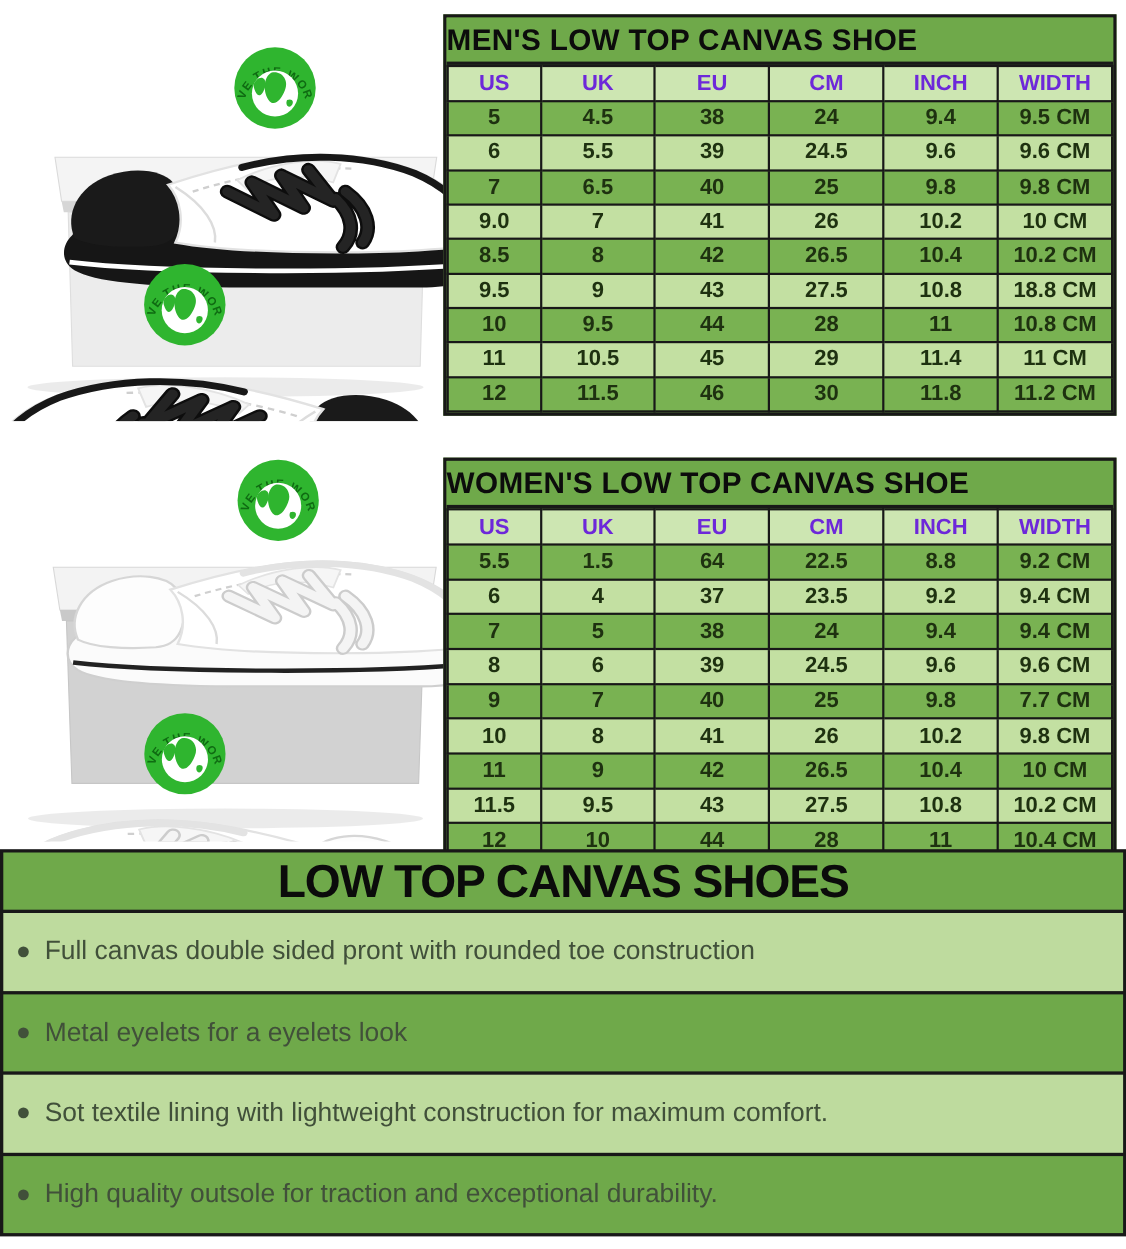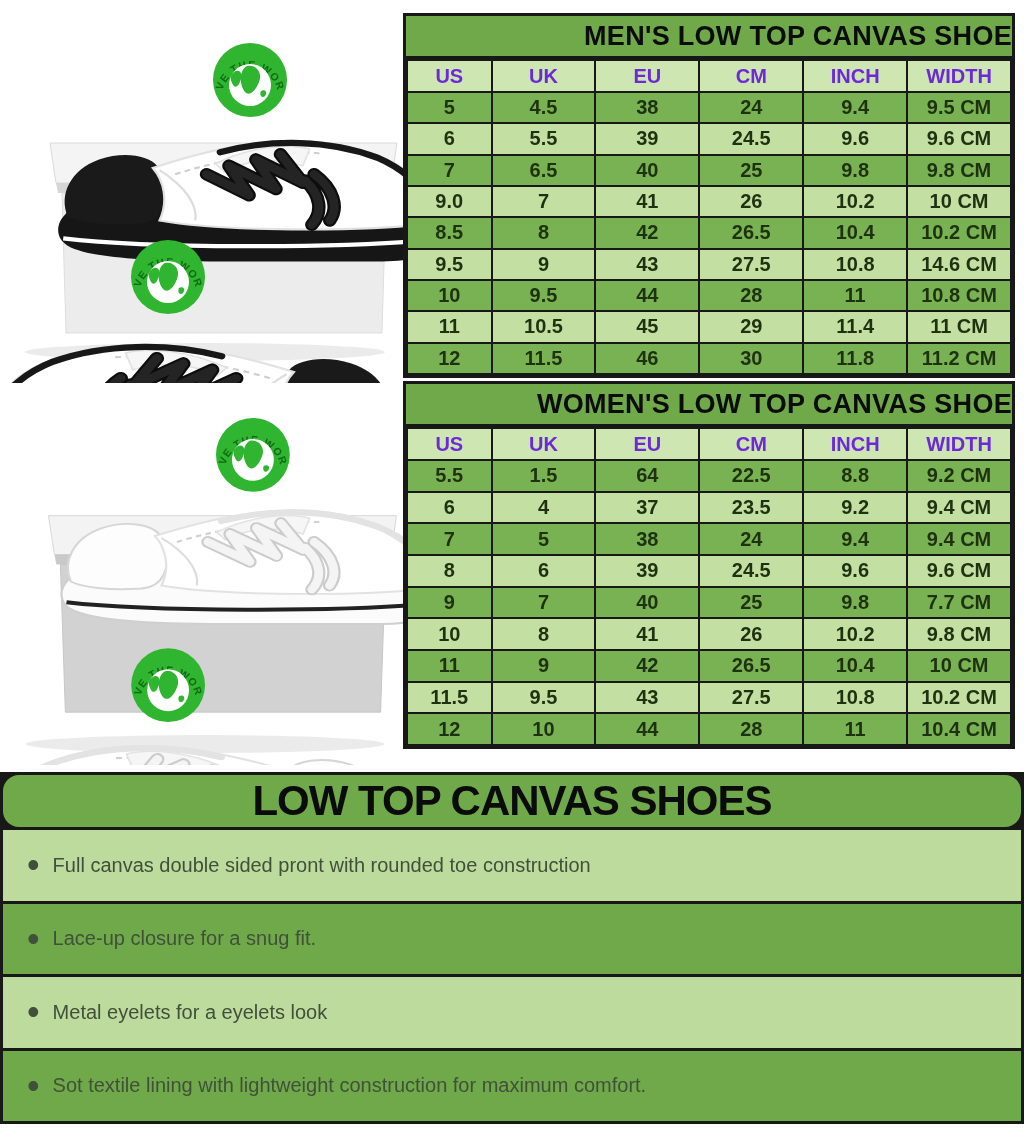--- a/index.html
+++ b/index.html
@@ -24,23 +24,23 @@
 
   
   .size-table{
     width:612px;height:365px;
     border:3px solid var(--border_black,#181818);
     display:flex;flex-direction:column;
     background:var(--row_dark,#79b252);
     box-sizing:border-box;
   }
   .mens{left:403px;top:13px;}
-  .womens{left:403px;top:381px;height:368px;}
+  .womens{left:403px;top:416px;height:368px;}
   .tbl-title{
-    flex:0 0 40px;line-height:40px;text-align:right;
+    flex:0 0 40px;line-height:40px;text-align:left;
     background:var(--band_green,#6fa94a);
     color:#0c0c0c;font-weight:bold;font-size:27px;letter-spacing:.3px;
     border-bottom:3px solid var(--border_black,#181818);
   }
   .size-table table{
     flex:1;width:100%;height:calc(100% - 43px);
     border-collapse:collapse;table-layout:fixed;
   }
   .size-table th,.size-table td{
     border:2px solid var(--border_black,#181818);
@@ -58,30 +58,30 @@
   .features{
     left:0;top:772px;width:1024px;height:352px;
     background:var(--border_black,#181818);
     display:flex;flex-direction:column;
     padding:3px;box-sizing:border-box;gap:3px;
   }
   .features-title{
     flex:0 0 52px;
     background:var(--band_green,#6fa94a);
     color:#0b0b0b;font-weight:bold;font-size:42px;letter-spacing:-1px;
-    display:flex;align-items:center;justify-content:center;border-radius:16px;
+    display:flex;align-items:center;justify-content:center;
   }
   .features-list{
     list-style:none;margin:0;padding:0;
     flex:1;display:flex;flex-direction:column;gap:3px;
   }
   .features-list li{
     flex:1;display:flex;align-items:center;
-    padding-left:24px;
-    font-size:20px;color:var(--feature_text,#41503a);
+    padding-left:12px;
+    font-size:24px;color:var(--feature_text,#41503a);
   }
   .features-list li::before{
     content:"\2022";
     font-size:36px;margin-right:13px;line-height:0;
     color:var(--feature_text,#41503a);
   }
   .features-list li:nth-child(odd){background:var(--feature_light,#bedb9e);}
   .features-list li:nth-child(even){background:var(--band_green,#6fa94a);}
 </style>
 </head>
@@ -222,21 +222,21 @@
             <td>26.5</td>
             <td>10.4</td>
             <td>10.2 CM</td>
           </tr>
           <tr>
             <td>9.5</td>
             <td>9</td>
             <td>43</td>
             <td>27.5</td>
             <td>10.8</td>
-            <td>14.6 CM</td>
+            <td>18.8 CM</td>
           </tr>
           <tr>
             <td>10</td>
             <td>9.5</td>
             <td>44</td>
             <td>28</td>
             <td>11</td>
             <td>10.8 CM</td>
           </tr>
           <tr>
@@ -354,19 +354,19 @@
             <td>10.4 CM</td>
           </tr>
         </tbody>
       </table>
   </div>
 
   <div class="abs features">
     <div class="features-title">LOW TOP CANVAS SHOES</div>
     <ul class="features-list">
         <li>Full canvas double sided pront with rounded toe construction</li>
-        <li>Lace-up closure for a snug fit.</li>
         <li>Metal eyelets for a eyelets look</li>
         <li>Sot textile lining with lightweight construction for maximum comfort.</li>
+        <li>High quality outsole for traction and exceptional durability.</li>
       </ul>
   </div>
 
 </div>
 
 </body></html>

